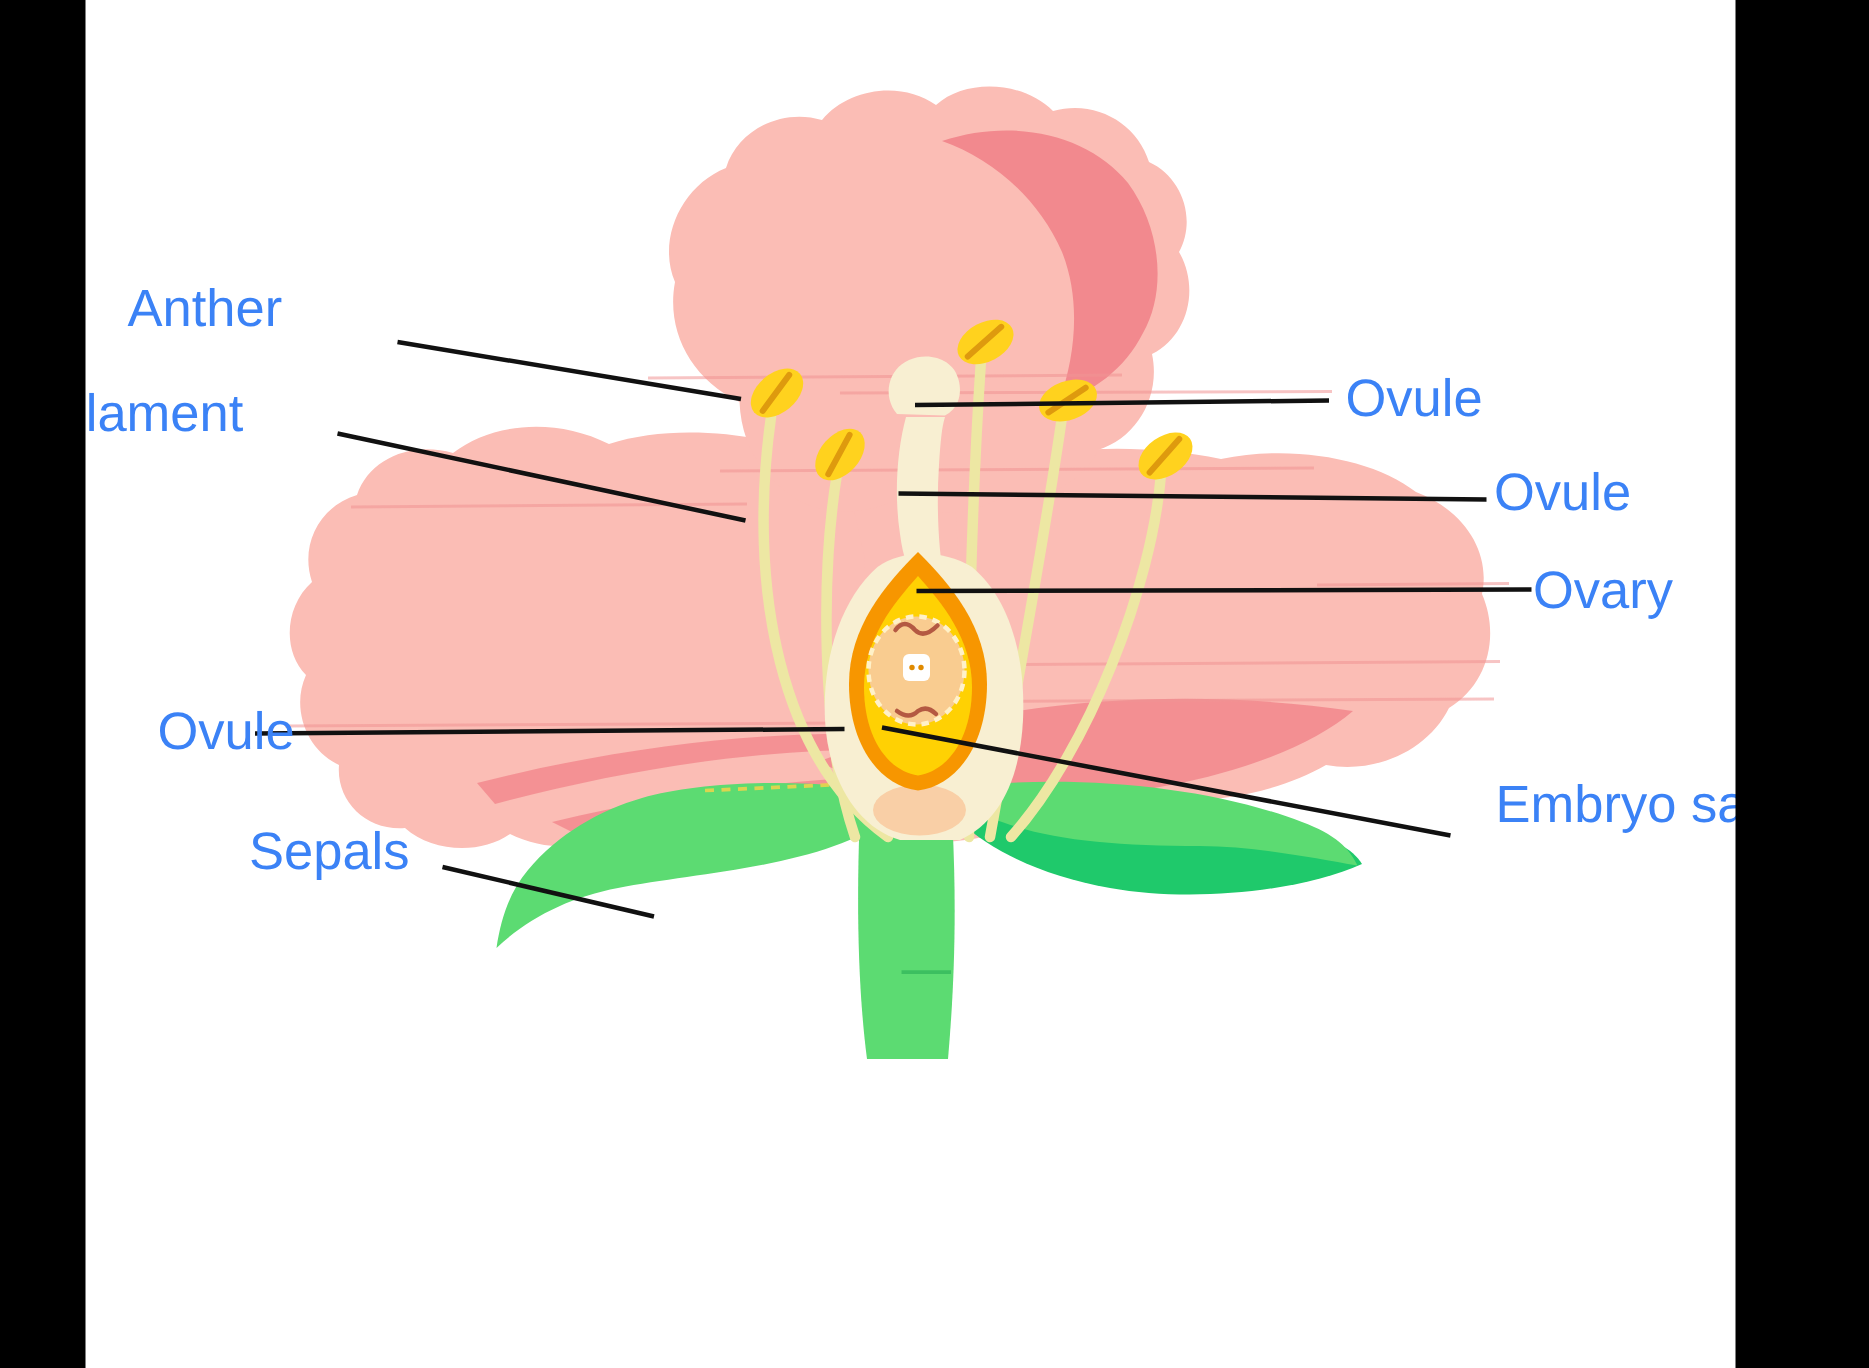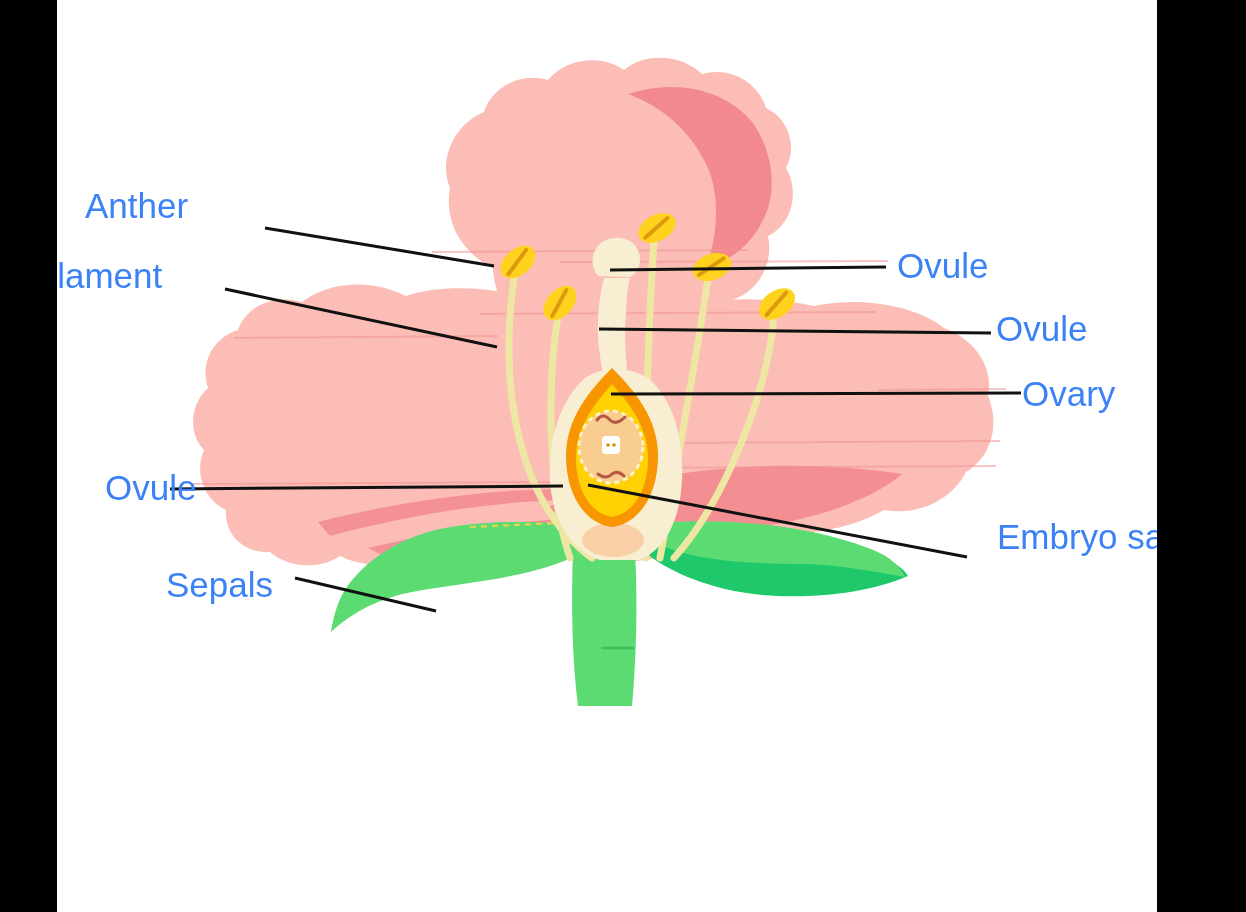--- a/index.html
+++ b/index.html
@@ -159,18 +159,18 @@
       <line x1="295" y1="578" x2="436" y2="611"></line>
     </g>
   </svg>
 
   <div class="lbl" style="left:85px;  top:188px;">Anther</div>
   <div class="lbl" style="left:28px;  top:258px;">Filament</div>
   <div class="lbl" style="left:897px; top:248px;">Ovule</div>
   <div class="lbl" style="left:996px; top:311px;">Ovule</div>
   <div class="lbl" style="left:1022px;top:376px;">Ovary</div>
   <div class="lbl" style="left:57px;  top:470px;margin-left:48px;">Ovule</div>
-  <div class="lbl" style="left:166px; top:567px;">Sepals</div>
+  <div class="lbl" style="left:166px; top:550px;">Sepals</div>
   <div class="lbl" style="left:997px; top:519px;">Embryo sac</div>
 
   <div class="bar bar-left"></div>
   <div class="bar bar-right"></div>
 </div>
 
 </body></html>

